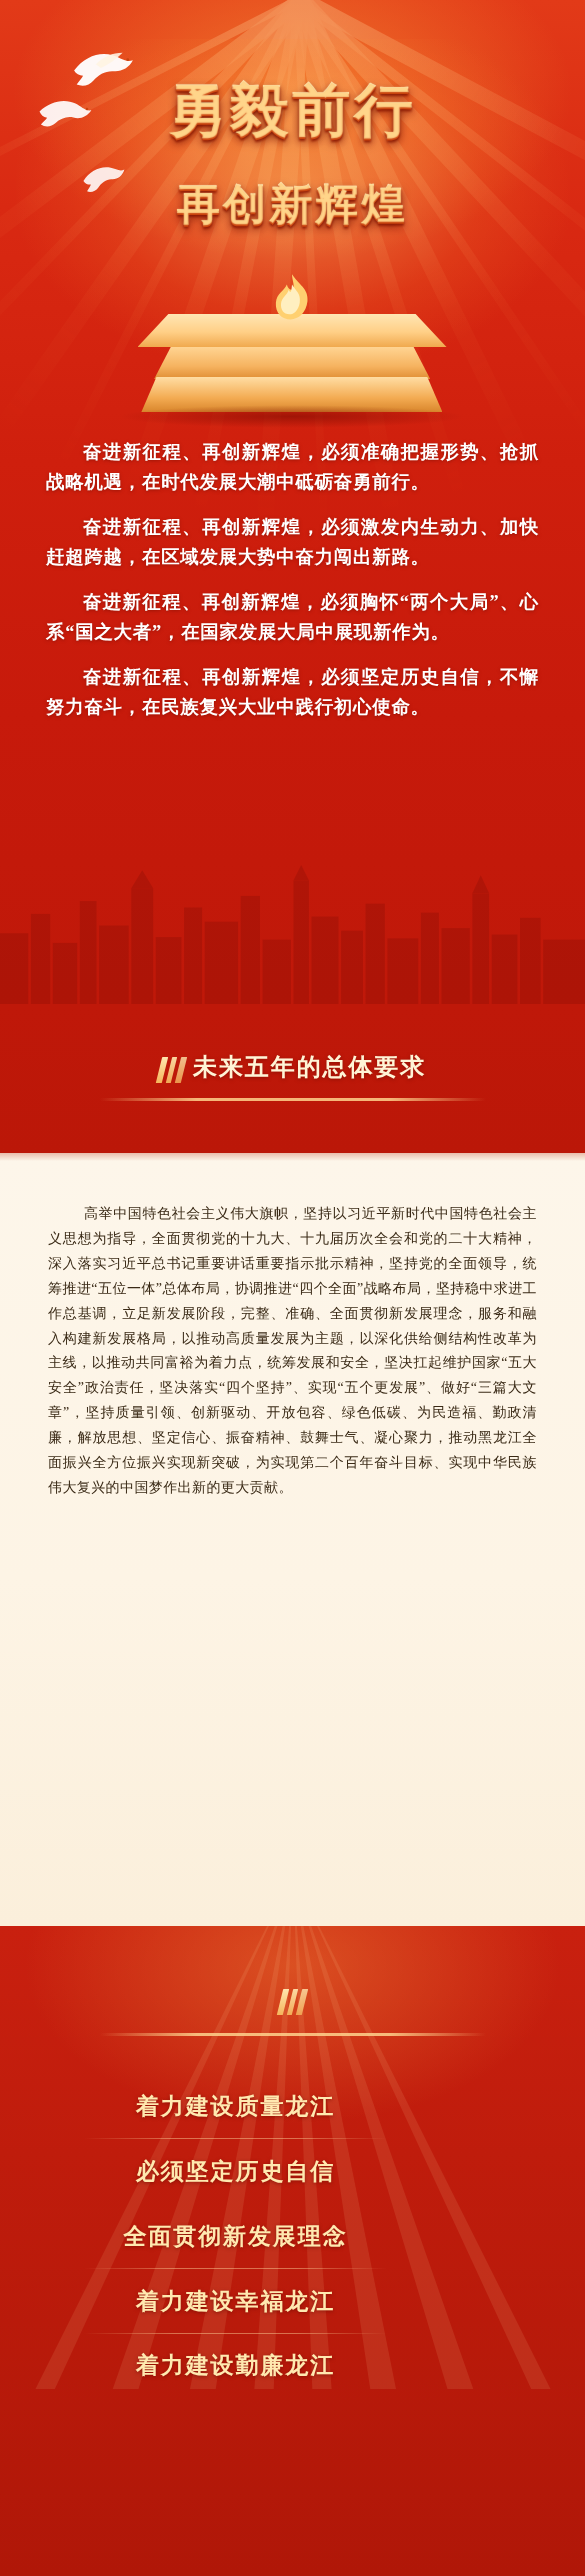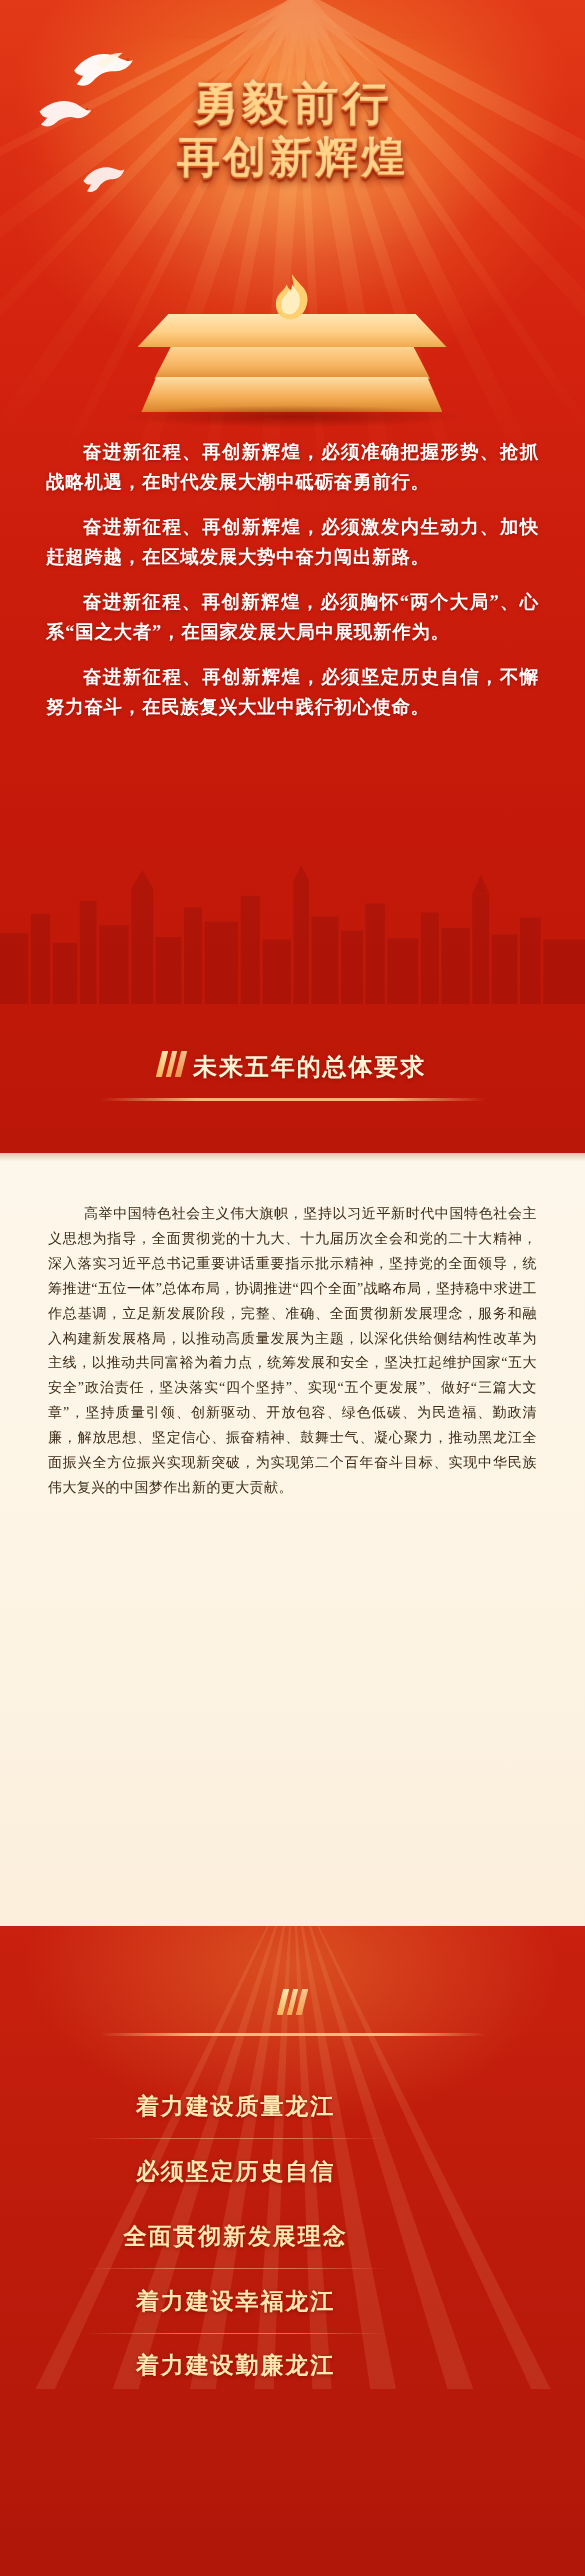--- a/index.html
+++ b/index.html
@@ -61,35 +61,35 @@
   .title-wrap {
     position: absolute;
     top: 76px;
     left: 0; width: 585px;
     text-align: center;
     z-index: 6;
   }
   .title-line {
     font-family: "Liberation Serif", serif;
     font-weight: bold;
-    font-size: 46px;
+    font-size: 58px;
     line-height: 1.22;
     letter-spacing: 3.9px;
     color: #fff7e0;
     text-shadow:
       0 0 1.3px #ffd58a,
       0 1.9px 0 #c9420d,
       0 3.9px 9px rgba(90,10,0,.55);
     background: linear-gradient(180deg,#fffdf2 0%, #ffeec1 45%, #ffce72 100%);
     -webkit-background-clip: text;
     background-clip: text;
     -webkit-text-fill-color: transparent;
     filter: drop-shadow(0 2.6px 1.3px rgba(150,25,0,.85));
   }
-  .title-line.l2 { font-size: 43px; letter-spacing: 3.2px; }
+  .title-line.l2 { font-size: 43px; letter-spacing: 3.2px; margin-top: 32px; }
 
   
   .podium { position: absolute; top: 277px; left: 50%; margin-left: -155px; width: 309px; height: 148px; z-index: 5; }
   .pod-top {
     position: absolute; left: 0; top: 37px; width: 309px; height: 33px;
     background: linear-gradient(180deg,#ffe6b4 0%, #ffcf86 55%, #f0a94e 100%);
     clip-path: polygon(10% 0, 90% 0, 100% 100%, 0% 100%);
     box-shadow: 0 1.3px 3.9px rgba(120,30,0,.4);
   }
   .pod-mid {
@@ -146,21 +146,21 @@
     height: 59px;
     display: flex;
     align-items: center;
     justify-content: center;
     z-index: 9;
   }
   .banner.b1 { top: 1037px; }
   .banner-inner {
     position: relative;
     display: flex;
-    align-items: flex-start;
+    align-items: flex-end;
     gap: 9px;
   }
   .slashes { display: flex; gap: 3.9px; transform: skewX(-14deg); }
   .slash { width: 5.8px; height: 26px; background: linear-gradient(180deg,#ffe6ae,#f5b55c); border-radius: 0.6px; }
   .slash.s2 { height: 26px; opacity: .92; }
   .slash.s3 { height: 26px; opacity: .8; }
   .banner-text {
     font-family: "Liberation Serif", serif;
     font-weight: bold;
     font-size: 24px;

